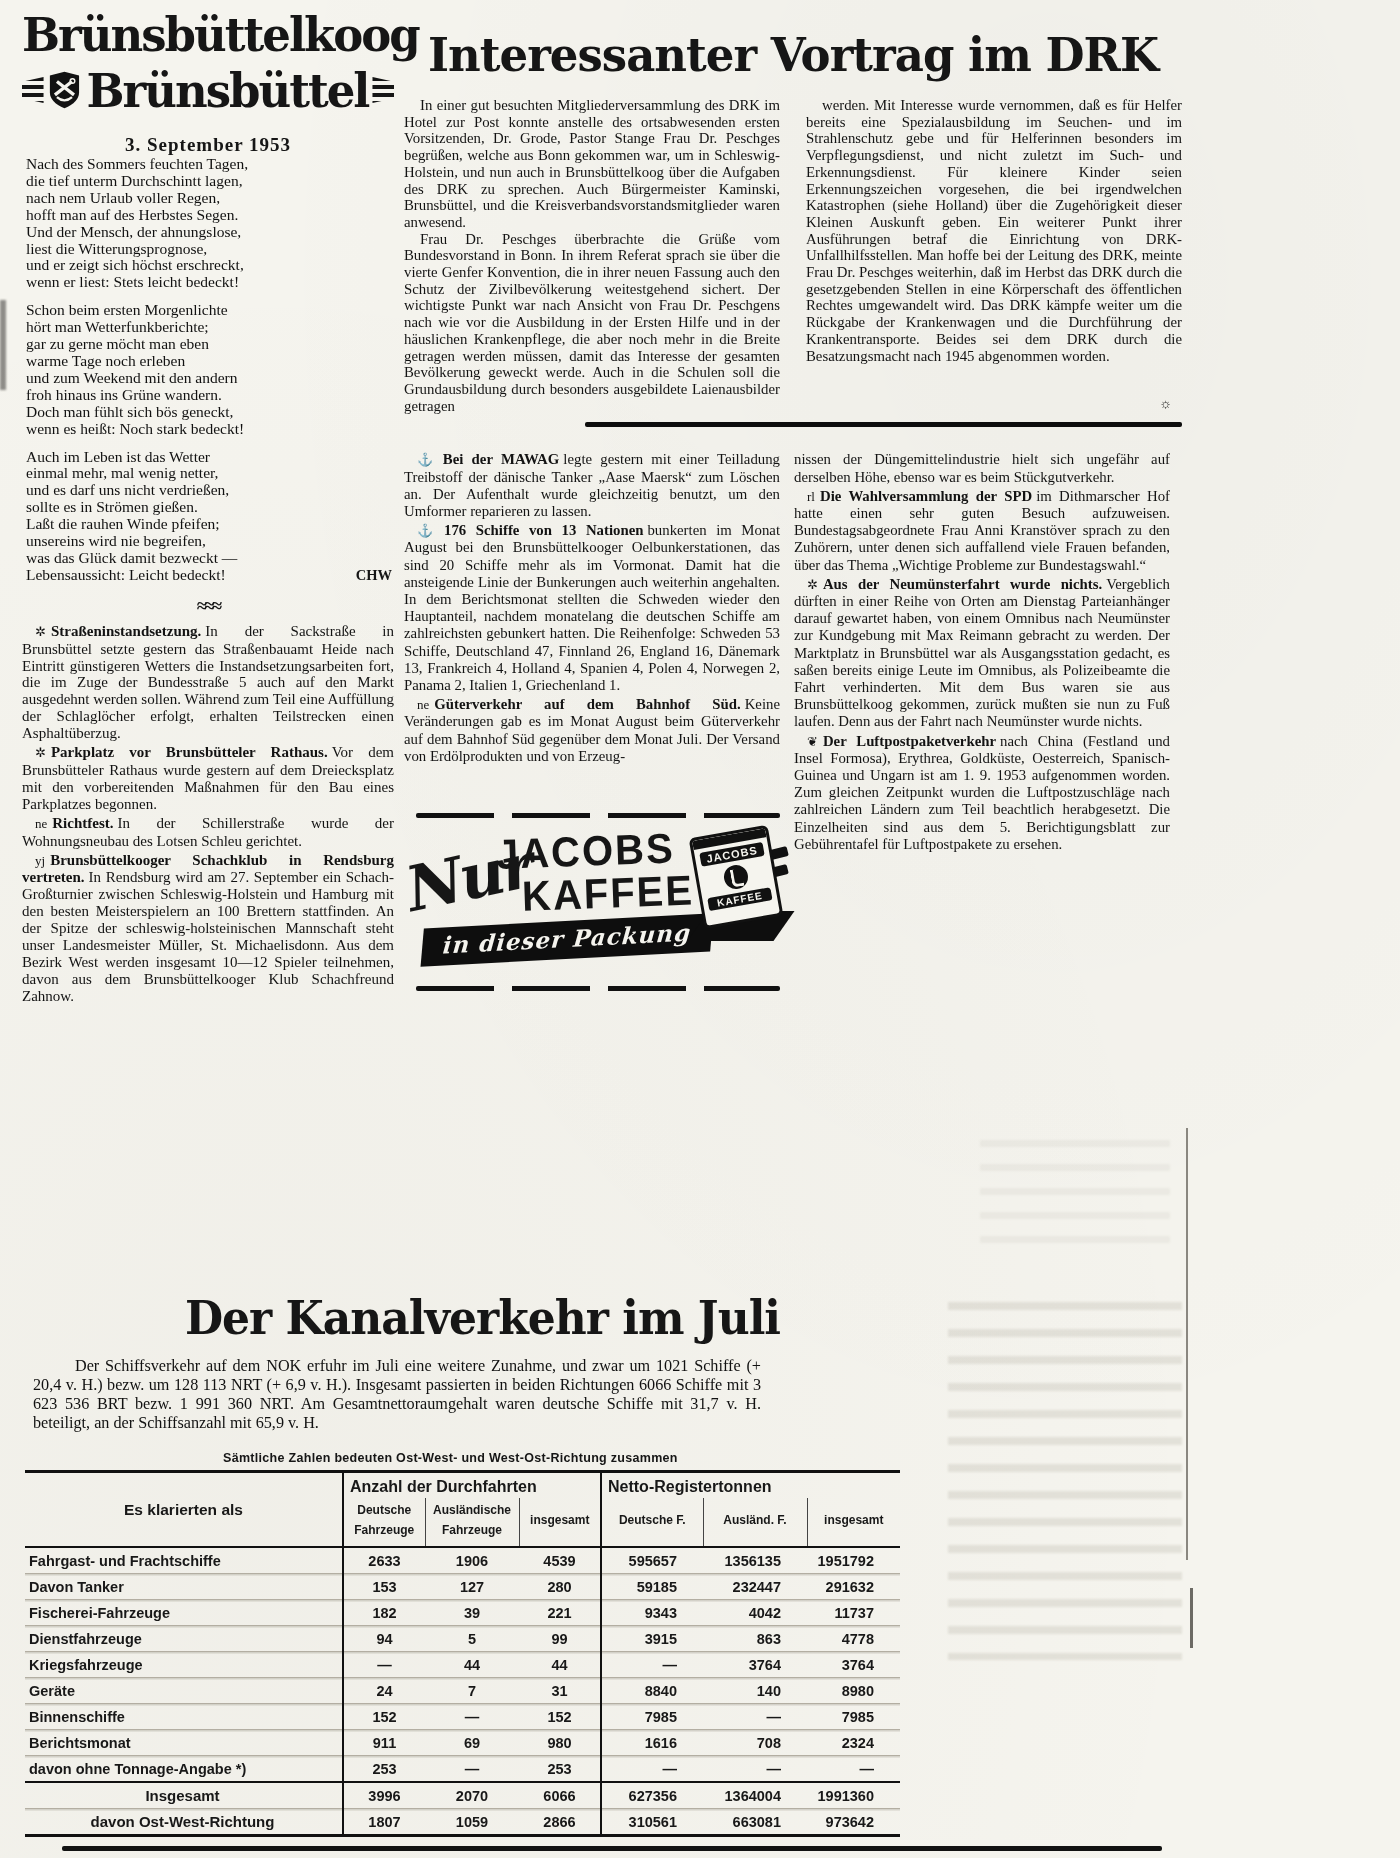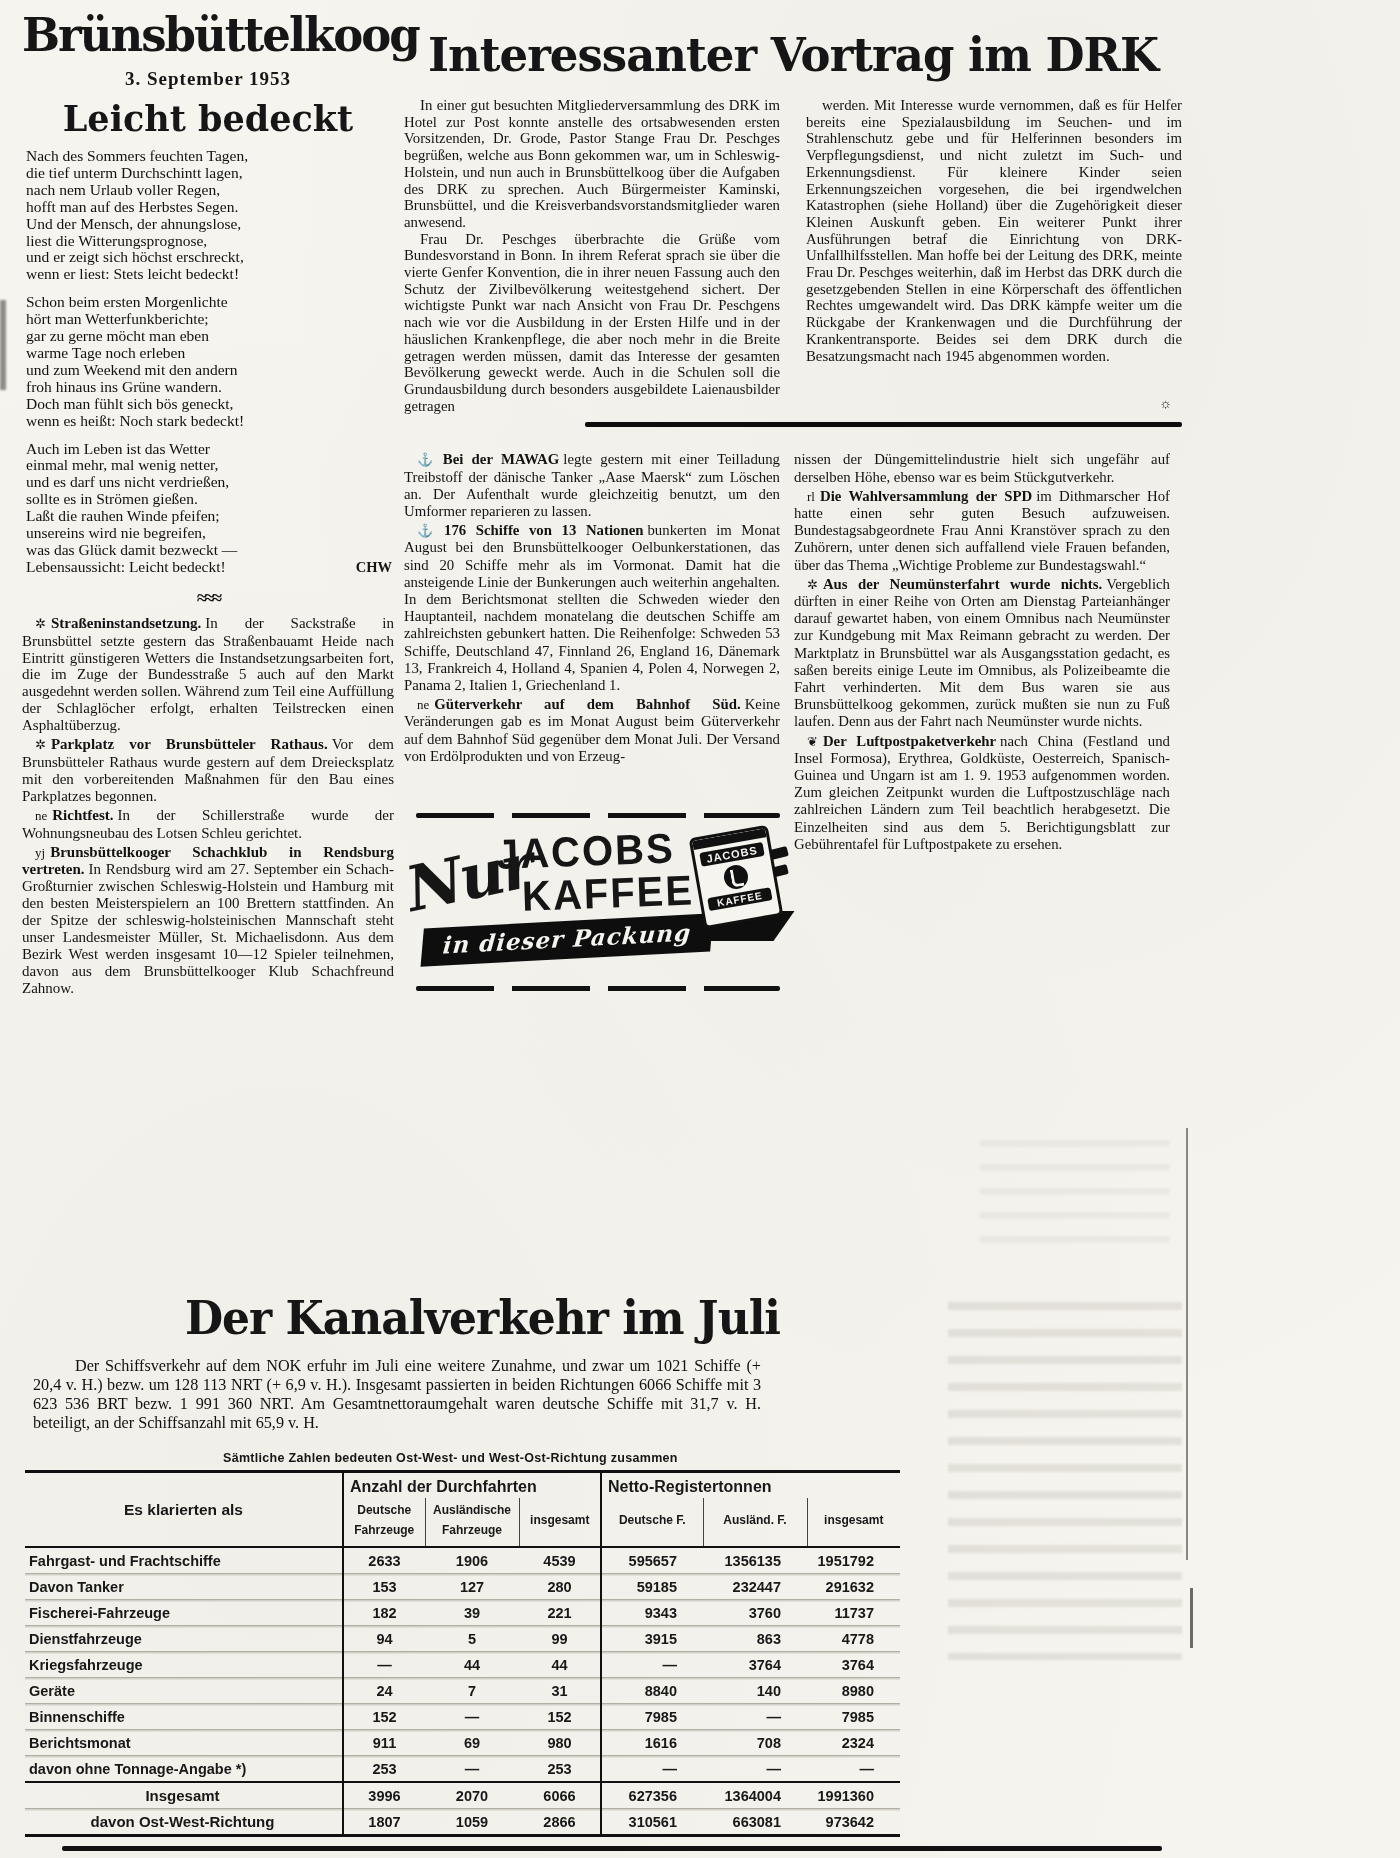--- a/index.html
+++ b/index.html
@@ -111,24 +111,35 @@
   .left-speck{position:absolute;left:0px;top:300px;width:6px;height:90px;background:rgba(40,38,34,.5);filter:blur(1px);}
 </style>
 </head>
 <body>
 
 <div class="page">
 
   <div class="col-left">
     <div class="masthead">
       <div class="mast-line1">Brünsbüttelkoog</div>
+      <div class="mast-row2">
+        <span class="mast-stripes left"></span>
+        <svg class="mast-shield" width="52" height="62" viewBox="0 0 70 82">
+          <path d="M35 2 L66 10 V46 Q66 67 35 80 Q4 67 4 46 V10 Z" fill="#121212"></path>
+          <rect x="12" y="33" width="46" height="7" transform="rotate(-38 35 40)" fill="#f5f4ee"></rect>
+          <rect x="12" y="33" width="46" height="7" transform="rotate(38 35 40)" fill="#f5f4ee"></rect>
+          <path d="M19 56 q16 14 32 0" stroke="#f5f4ee" stroke-width="5" fill="none"></path>
+          <circle cx="52" cy="22" r="5" stroke="#f5f4ee" stroke-width="3" fill="none"></circle>
+        </svg>
+        <span class="mast-line2">Brünsbüttel</span>
+        <span class="mast-stripes right"></span>
+      </div>
       <div class="mast-date">3. September 1953</div>
     </div>
 
-    <div class="weather-title">Leicht bedeckt</div>
     <div>
 
         <p class="stanza">Nach des Sommers feuchten Tagen,
 die tief unterm Durchschintt lagen,
 nach nem Urlaub voller Regen,
 hofft man auf des Herbstes Segen.
 Und der Mensch, der ahnungslose,
 liest die Witterungsprognose,
 und er zeigt sich höchst erschreckt,
 wenn er liest: Stets leicht bedeckt!</p>
@@ -280,21 +291,21 @@
             <td class="ton">232447</td>
             <td class="ton">291632</td>
           </tr>
 
           <tr>
             <td class="lbl">Fischerei-Fahrzeuge</td>
             <td class="num">182</td>
             <td class="num">39</td>
             <td class="num">221</td>
             <td class="ton gdiv">9343</td>
-            <td class="ton">3760</td>
+            <td class="ton">4042</td>
             <td class="ton">11737</td>
           </tr>
 
           <tr>
             <td class="lbl">Dienstfahrzeuge</td>
             <td class="num">94</td>
             <td class="num">5</td>
             <td class="num">99</td>
             <td class="ton gdiv">3915</td>
             <td class="ton">863</td>

